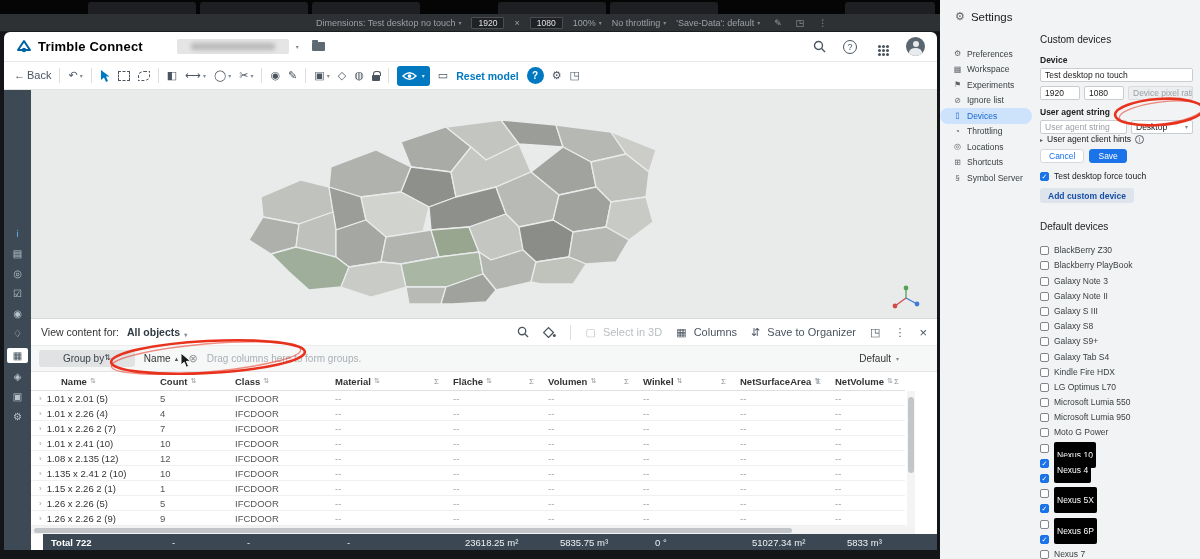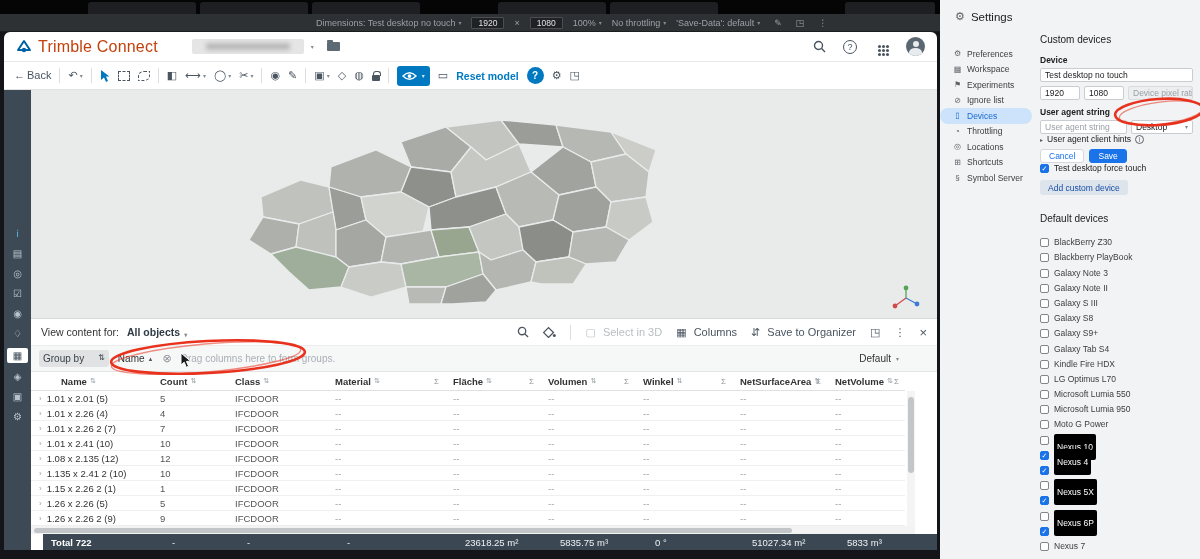--- a/index.html
+++ b/index.html
@@ -14,21 +14,21 @@
 .dtbar{position:absolute;left:0;top:14px;width:940px;height:18px;background:#2e3134;color:#9aa0a6;font-size:9px;display:flex;align-items:center;gap:10px;padding-left:316px;border-bottom:1px solid #1b1c1e}
 .dtbar .ipt{background:#202124;border:1px solid #4a4e52;color:#dfe1e4;width:33px;height:12px;font-size:8.5px;text-align:center;line-height:10px;border-radius:1px}
 .dd{display:inline-flex;align-items:center;gap:3px;white-space:nowrap}
 .caret{font-size:6px;color:#848a90;line-height:1}
 .dt-ic{color:#9aa0a6;font-size:9px;margin-left:4px}
 
 
 .app{position:absolute;left:4px;top:32px;width:933px;height:518px;background:#fff;border-radius:6px 6px 0 0;overflow:hidden}
 .app-header{height:30px;display:flex;align-items:center;padding:0 12px;border-bottom:1px solid #e8e8e8}
 .brand{display:flex;align-items:center;gap:6px}
-.brand-name{font-size:16px;font-weight:normal;color:#c2410c;letter-spacing:.2px;white-space:nowrap}
+.brand-name{font-size:13px;font-weight:bold;color:#000000;letter-spacing:.2px;white-space:nowrap}
 .proj{display:flex;align-items:center;gap:7px;margin-left:34px}
 .redact{width:112px;height:15px;background:#e5e5e5;border-radius:2px;display:flex;align-items:center;justify-content:center;overflow:hidden}
 .redact i{display:block;width:84px;height:7px;background:#b9b9b9;filter:blur(2px);border-radius:2px}
 .folder{width:13px;height:9px;background:#5d6a74;border-radius:1px;position:relative;margin-left:6px}
 .folder::before{content:"";position:absolute;top:-2px;left:0;width:6px;height:2px;background:#5d6a74;border-radius:1px 1px 0 0}
 .hdr-right{margin-left:auto;display:flex;align-items:center;gap:17px;color:#4a5560}
 .help-o{width:14px;height:14px;border:1.2px solid #4a5560;border-radius:50%;font-size:9px;display:flex;align-items:center;justify-content:center;color:#4a5560}
 .gridpts{width:3px;height:3px;background:#4a5560;border-radius:50%;margin:4px 8px 4px 4px;
 box-shadow:4px 0 0 #4a5560,8px 0 0 #4a5560,0 4px 0 #4a5560,4px 4px 0 #4a5560,8px 4px 0 #4a5560,0 8px 0 #4a5560,4px 8px 0 #4a5560,8px 8px 0 #4a5560}
 .avatar{width:19px;height:19px;border-radius:50%;background:#5b6770;position:relative;overflow:hidden}
@@ -59,21 +59,21 @@
 .gizmo{position:absolute;right:14px;bottom:6px}
 
 
 .panel{position:absolute;left:27px;top:286px;width:906px;bottom:0;background:#fff;border-top:1px solid #d9d9d9}
 .content-bar{height:27px;display:flex;align-items:center;padding:0 10px;font-size:10.5px;color:#333;gap:8px;border-bottom:1px solid #ececec}
 .scope{display:flex;align-items:flex-end;gap:4px;font-weight:bold;color:#2e3a44}
 .cb-right{margin-left:auto;display:flex;align-items:center;gap:14px;color:#4a5560;font-size:10.5px}
 .disabled-t{color:#b9bec2}
 .icon-g{font-size:11px;line-height:1}
 .group-bar{height:26px;background:#f6f7f7;display:flex;align-items:center;gap:9px;padding:0 8px;border-bottom:1px solid #e4e4e4;font-size:10px;position:relative}
-.chip{background:#e0e2e4;border-radius:3px;padding:3px 4px;color:#3a4248;display:flex;gap:14px;align-items:flex-start}
+.chip{background:#e0e2e4;border-radius:3px;padding:3px 24px;color:#3a4248;display:flex;gap:0;align-items:flex-start}
 .sorted{display:flex;align-items:center;gap:3px;color:#333}
 .asc{font-size:6px;color:#555}
 .remove{color:#8a9096;font-size:11px}
 .hint{color:#a9b0b6}
 .preset{margin-left:auto;margin-right:30px;display:flex;gap:5px;align-items:center;color:#333}
 
 .thead,.trow,.totalrow{display:grid;grid-template-columns:121px 75px 100px 118px 95px 95px 97px 95px 1fr}
 .thead{height:19px;width:874px;border-bottom:1px solid #e0e0e0;font-size:9.5px;color:#333;font-weight:bold;align-items:center}
 .th{display:flex;align-items:center;gap:3px;padding-left:8px;position:relative}
 .th:first-child{padding-left:30px}
@@ -114,22 +114,22 @@
 .w40{width:40px;flex:none}
 .grow{flex:1;min-width:0}
 .selectbox{display:flex;align-items:center;justify-content:space-between;gap:3px;padding:0 4px;background:#fff;border:1px solid #c9cdd1;border-radius:2px;height:14px;font-size:8.5px;width:62px;flex:none;color:#202124}
 .hints{display:flex;align-items:center;gap:4px;font-size:8.5px;color:#202124;}
 .tri{font-size:6px;color:#5f6368}
 .info-i{width:9px;height:9px;border-radius:50%;border:1px solid #5f6368;color:#5f6368;font-size:6.5px;display:flex;align-items:center;justify-content:center;font-style:normal}
 .btnrow{display:flex;gap:5px;margin-top:5px}
 .btn{height:14px;padding:0 8px;border-radius:3px;font-size:8.5px;display:inline-flex;align-items:center;white-space:nowrap}
 .btn.secondary{background:#fff;border:1px solid #d5d9dd;color:#1a73e8}
 .btn.primary{background:#1a73e8;color:#fff;border:1px solid #1a73e8}
-.btn.tinted{background:#dde4ec;color:#174ea6;border:none;height:15px;font-weight:normal;margin-top:7px}
-.cbrow{display:flex;align-items:center;gap:5px;font-size:8.5px;color:#202124;}
+.btn.tinted{background:#dde4ec;color:#174ea6;border:none;height:15px;font-weight:bold;margin-top:7px}
+.cbrow{display:flex;align-items:center;gap:5px;font-size:8.5px;color:#202124;margin-top:8px}
 .cb{width:9px;height:9px;border:1px solid #80868b;border-radius:2px;background:#fff;display:flex;align-items:center;justify-content:center;font-size:7px;line-height:1;color:#fff;flex:none}
 .cb.checked{background:#1a73e8;border-color:#1a73e8}
 .devlist{margin-top:8px}
 .dev-row{height:15.2px;display:flex;align-items:flex-end;gap:5px}
 .dev-label{font-size:8.5px;color:#3c4043;white-space:nowrap}
 .dev-label.hl{background:#000000;color:#fff;padding:8px 3px;border-radius:2px}
 
 
 .ann{position:absolute;pointer-events:none;z-index:50}
 </style>

